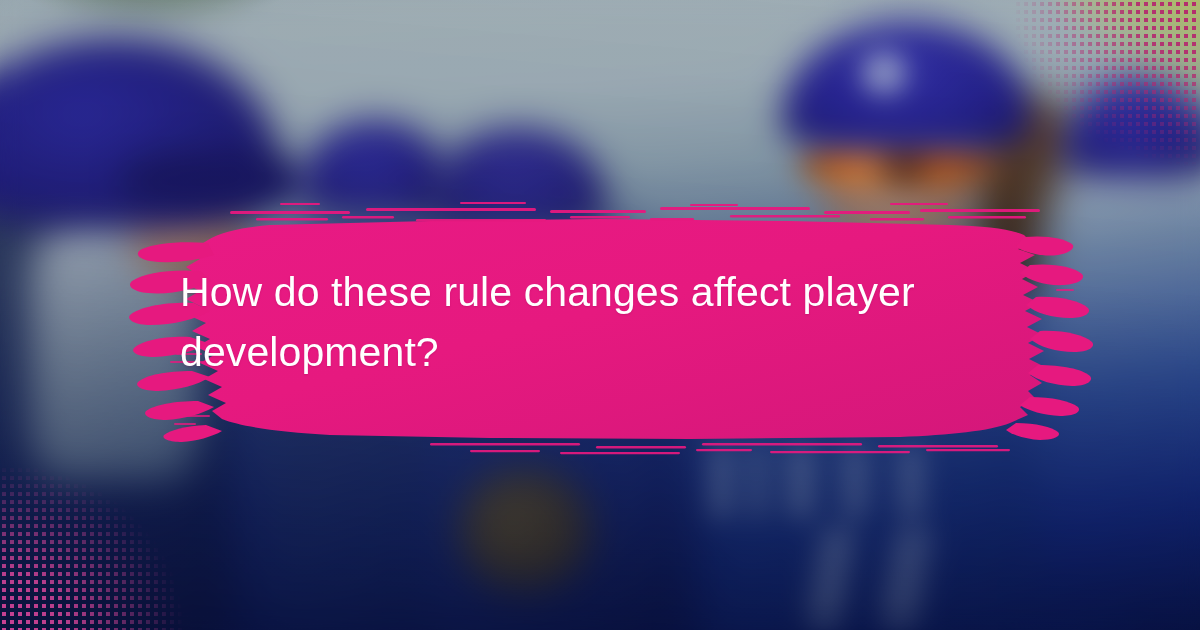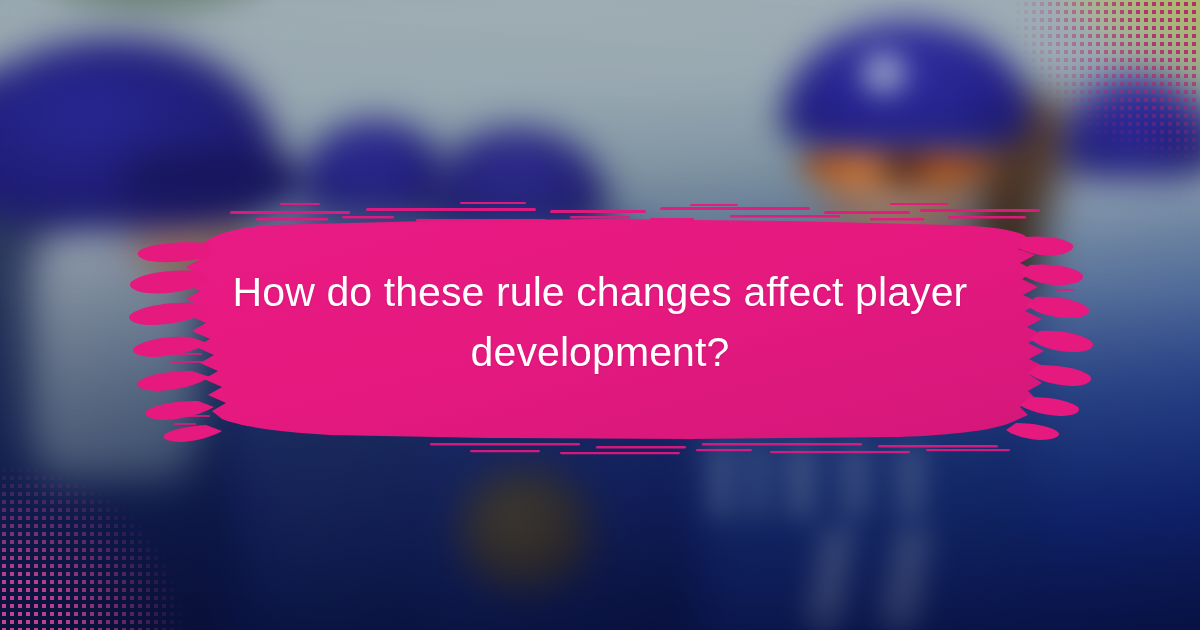--- a/index.html
+++ b/index.html
@@ -296,21 +296,20 @@
     height: 270px;
   }
   .brush-wrap svg { display: block; width: 100%; height: 100%; overflow: visible; }
 
   
   .quote {
     position: absolute;
     left: 180px;
     top: 262px;
     width: 840px;
-    text-align: center;
     color: #ffffff;
     font-family: "Liberation Sans", sans-serif;
     font-weight: 300;
     font-size: 41px;
     line-height: 60px;
     letter-spacing: .1px;
     white-space: pre-line;
     text-shadow: 0 1px 2px rgba(120,6,70,0.22);
   }
 </style>

